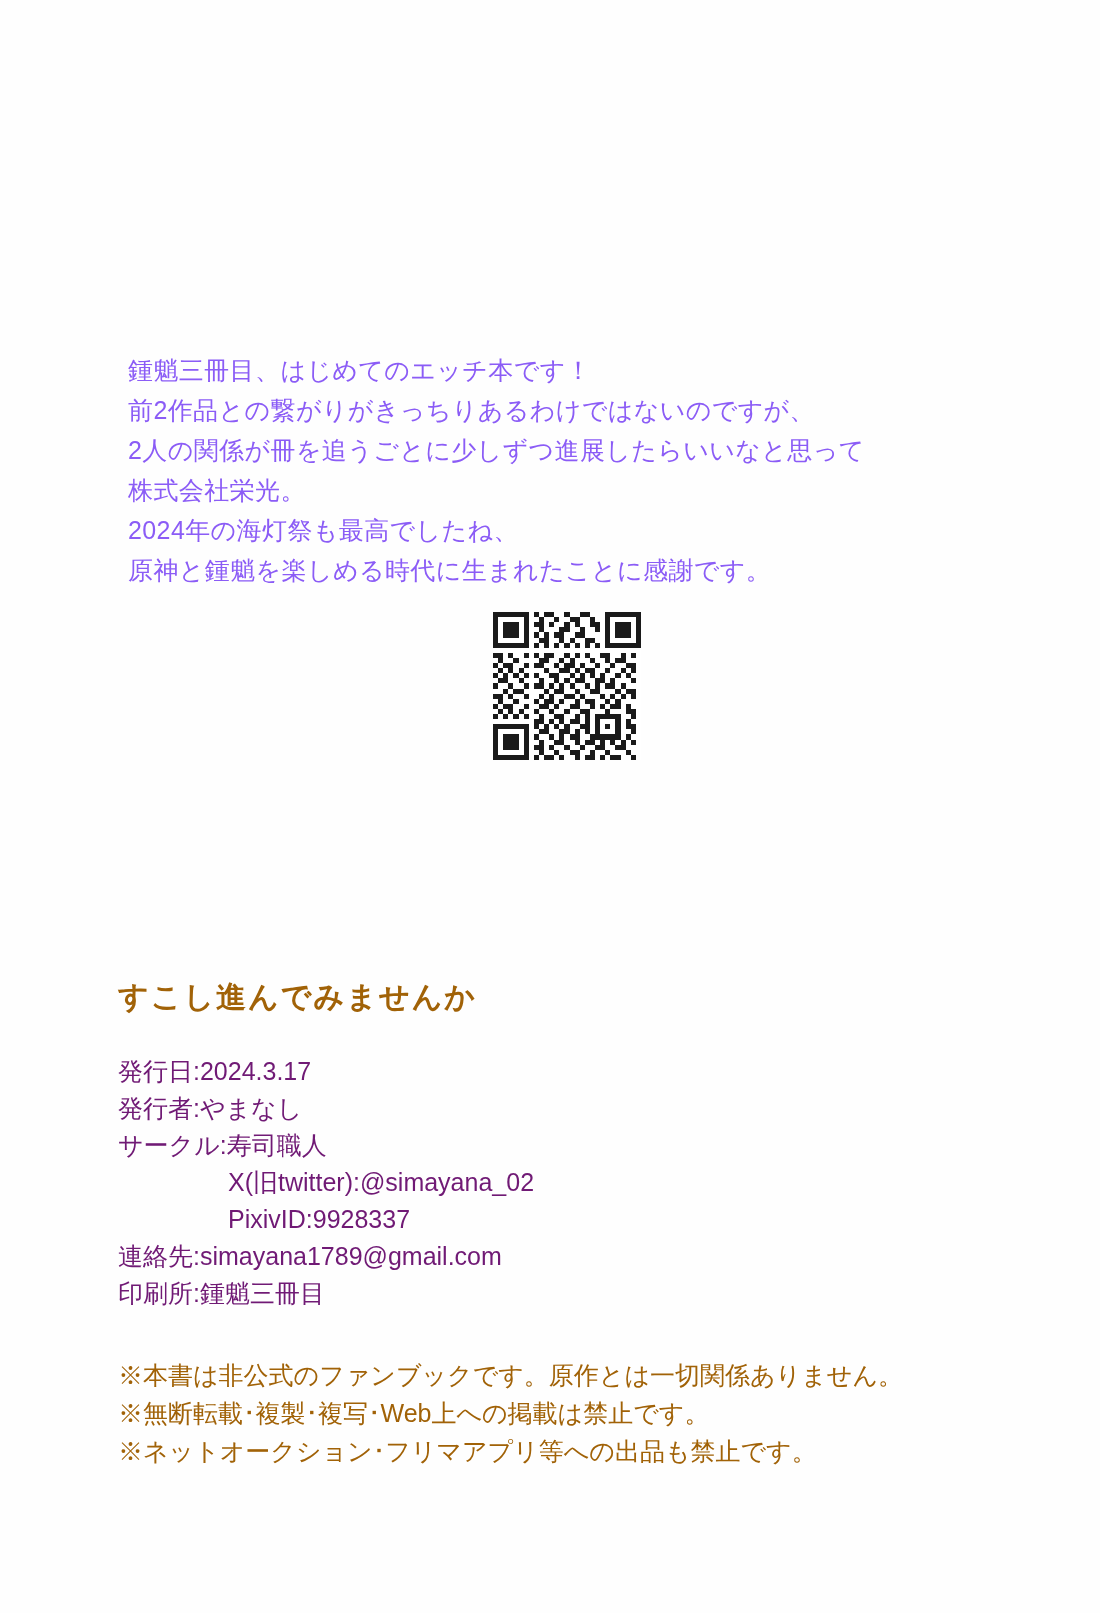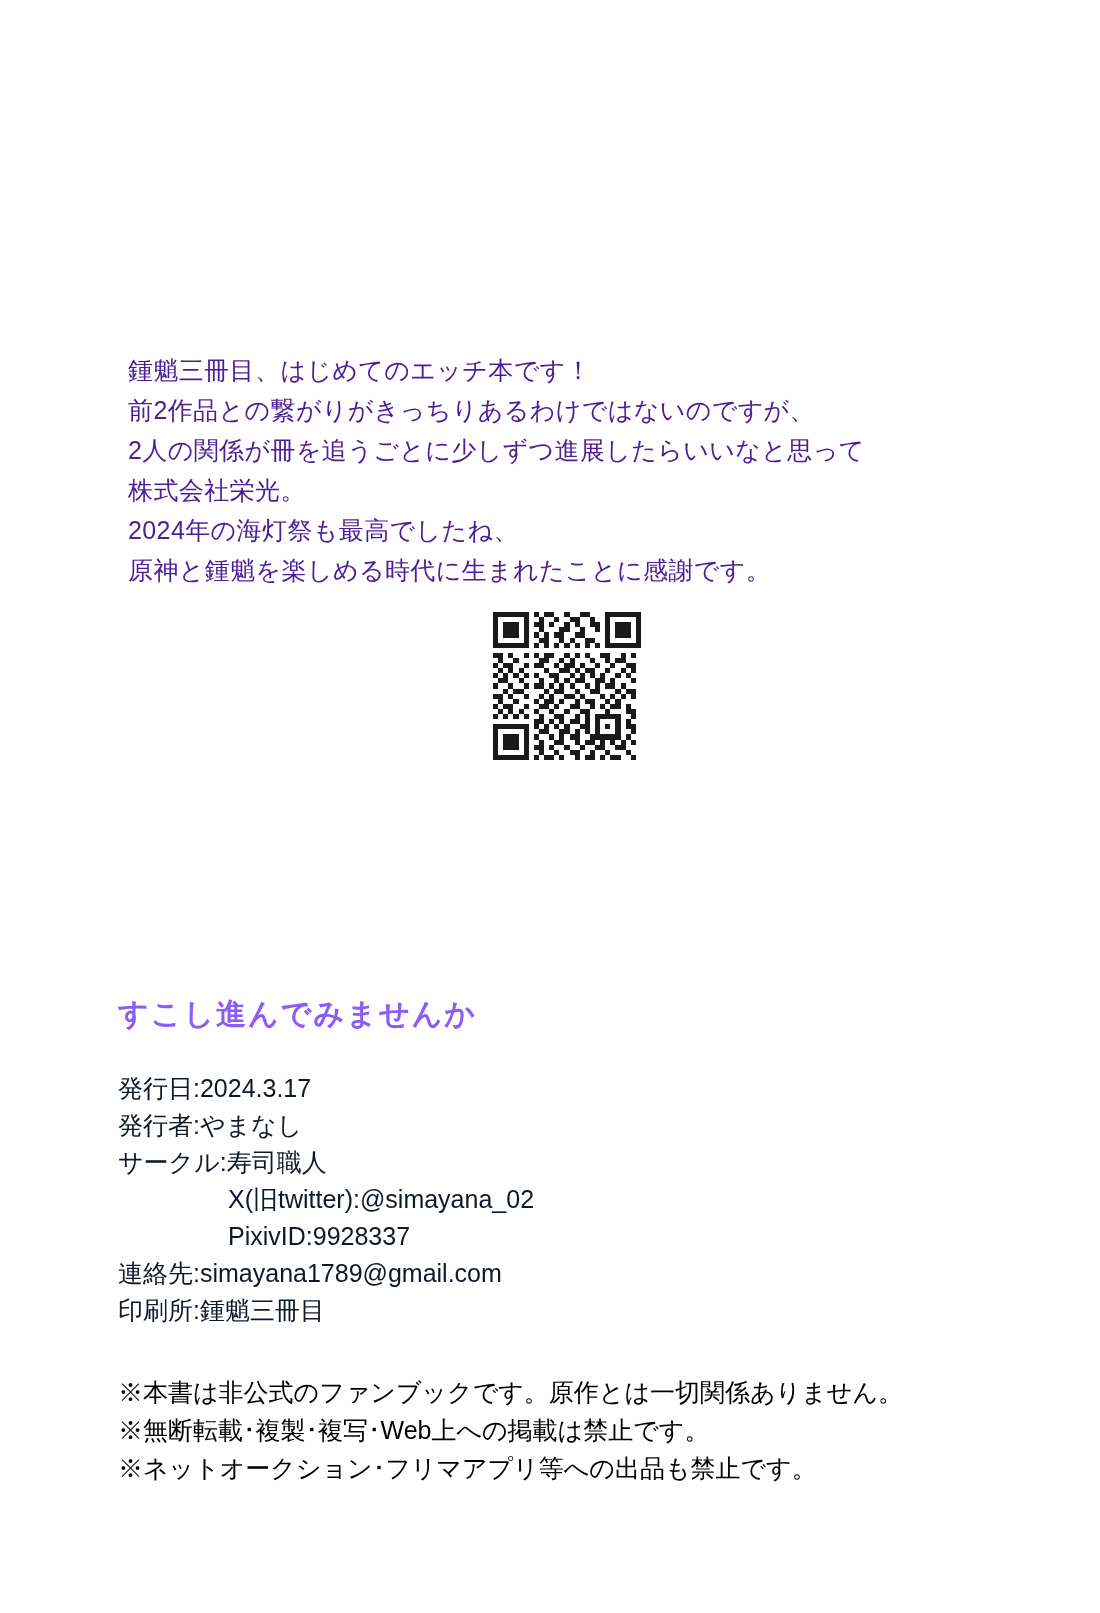--- a/index.html
+++ b/index.html
@@ -27,21 +27,21 @@
     position: absolute;
     left: 128px;
     top: 350px;
     width: 820px;
   }
   .afterword p {
     margin: 0;
     font-size: 25px;
     line-height: 40px;
     letter-spacing: 0.4px;
-    color: #4c1d95;
+    color: #8b5cf6;
     white-space: nowrap;
   }
 
   
   .wavebox-block {
     position: absolute;
     left: 130px;
     top: 612px;
     width: 820px;
     height: 170px;
@@ -73,42 +73,42 @@
     position: absolute;
     left: 118px;
     top: 975px;
     width: 860px;
   }
   .colophon-title {
     font-size: 30px;
     font-weight: bold;
     letter-spacing: 2px;
     line-height: 44px;
-    margin: 17px 0 34px 0;
-    color: #8b5cf6;
+    margin: 0 0 34px 0;
+    color: #a16207;
     white-space: nowrap;
   }
   .colophon-lines p {
     margin: 0;
     font-size: 25px;
     line-height: 37px;
-    color: #0f172a;
+    color: #701a75;
     white-space: nowrap;
   }
   .colophon-lines p.indent {
     padding-left: 110px;
   }
   .notices {
     margin-top: 44px;
   }
   .notices p {
     margin: 0;
     font-size: 25px;
     line-height: 38px;
-    color: #000000;
+    color: #a16207;
     white-space: nowrap;
   }
 </style>
 </head>
 <body>
 
 <div class="page">
 
   <div class="afterword">
     <p>鍾魈三冊目、はじめてのエッチ本です！</p>

